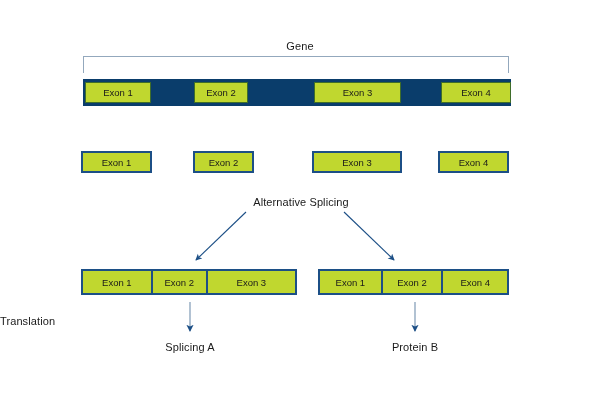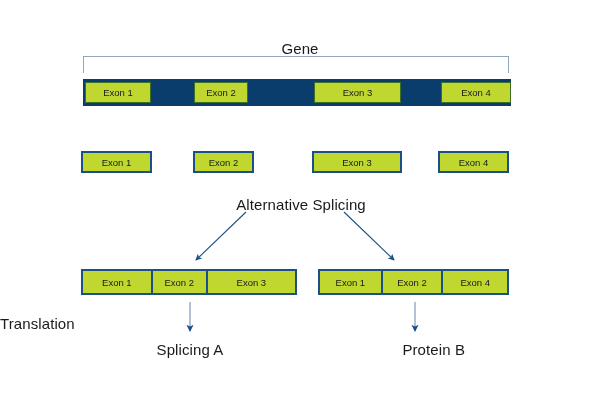--- a/index.html
+++ b/index.html
@@ -11,21 +11,21 @@
     position: relative;
     width: 600px;
     height: 404px;
     background: #ffffff;
     font-family: "Liberation Sans", sans-serif;
     overflow: hidden;
   }
 
   .lbl {
     position: absolute;
-    font-size: 15px;
+    font-size: 11px;
     color: #1a1a1a;
     white-space: nowrap;
     letter-spacing: 0.1px;
   }
   .lbl-center {
     text-align: center;
   }
 
   
   #gene-bracket {
@@ -142,21 +142,21 @@
   #protein-a-label {
     left: 140px;
     top: 341px;
     width: 100px;
     text-align: center;
   }
   #protein-b-label {
     left: 365px;
     top: 341px;
     width: 100px;
-    text-align: right;
+    text-align: center;
   }
 </style>
 </head>
 <body>
 
 <div id="canvas">
 
   <div class="lbl lbl-center" id="gene-label">Gene</div>
   <div id="gene-bracket"></div>
 

